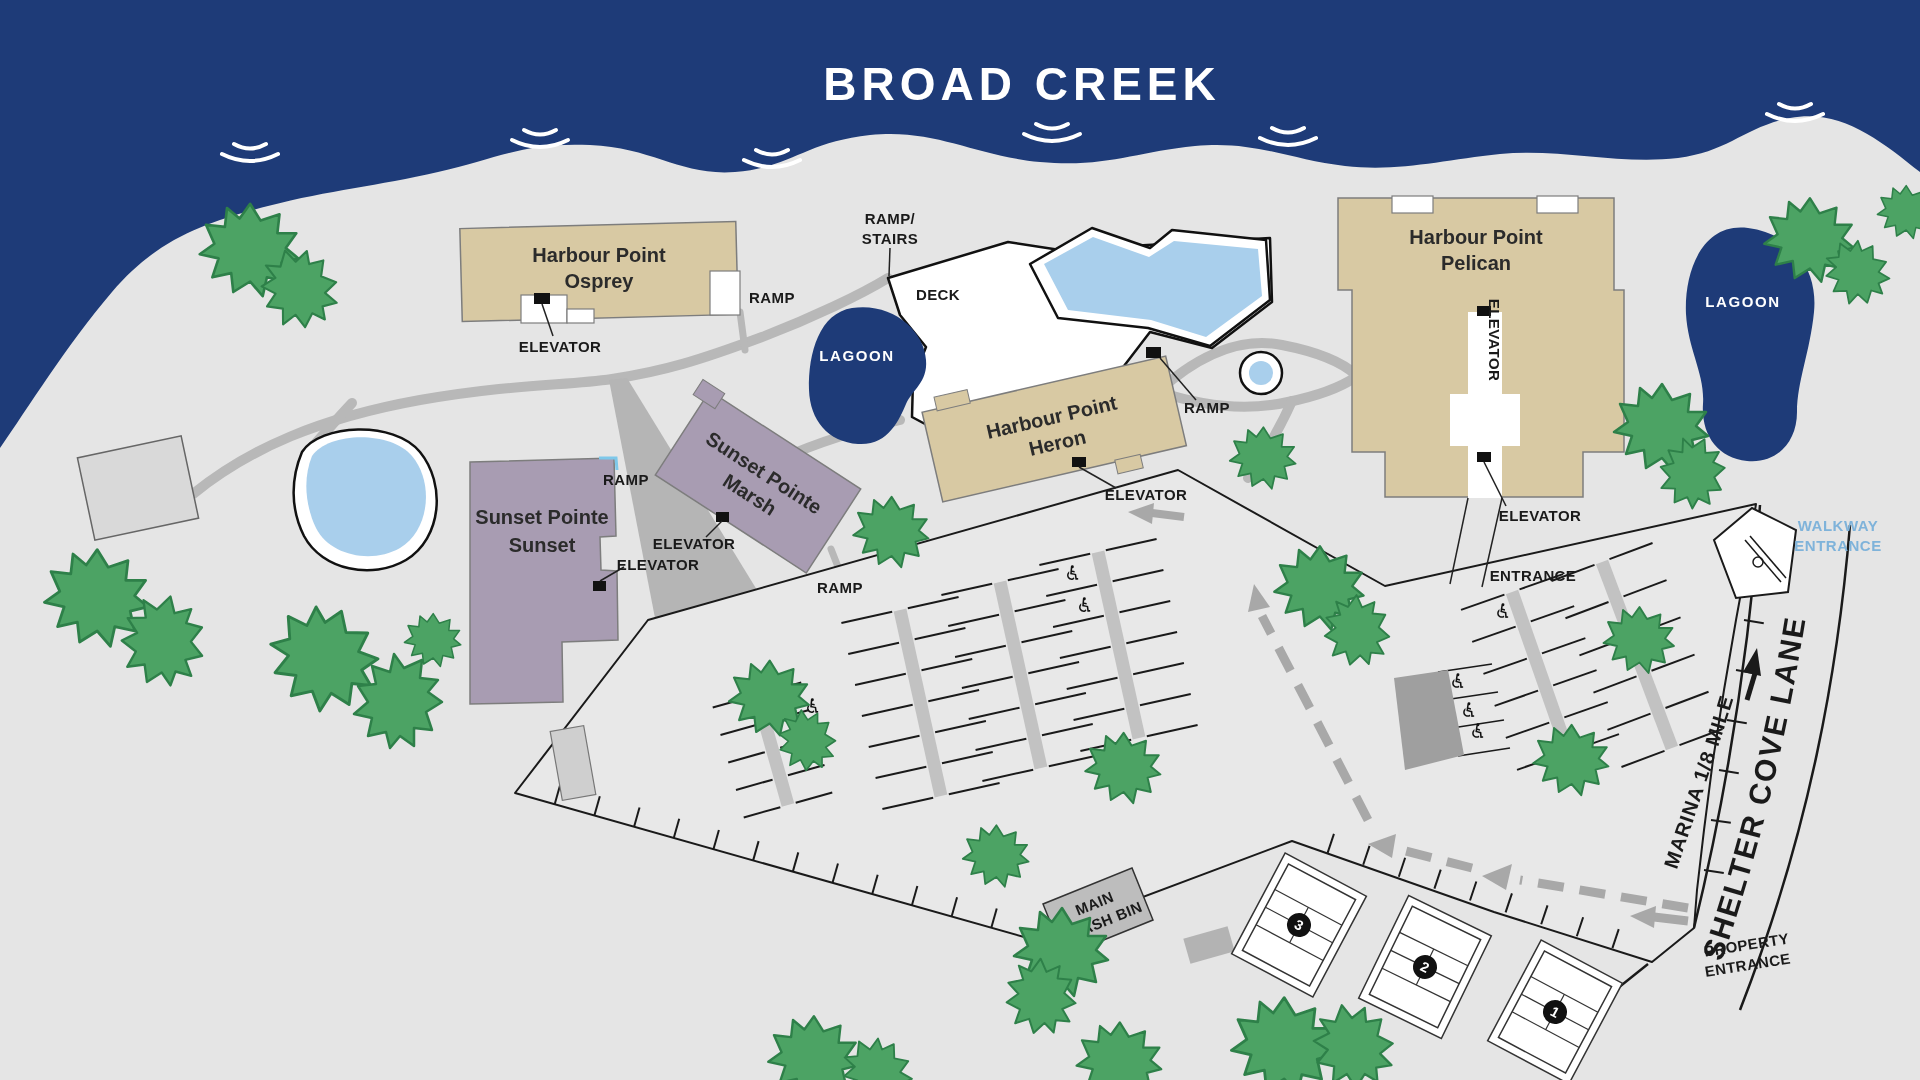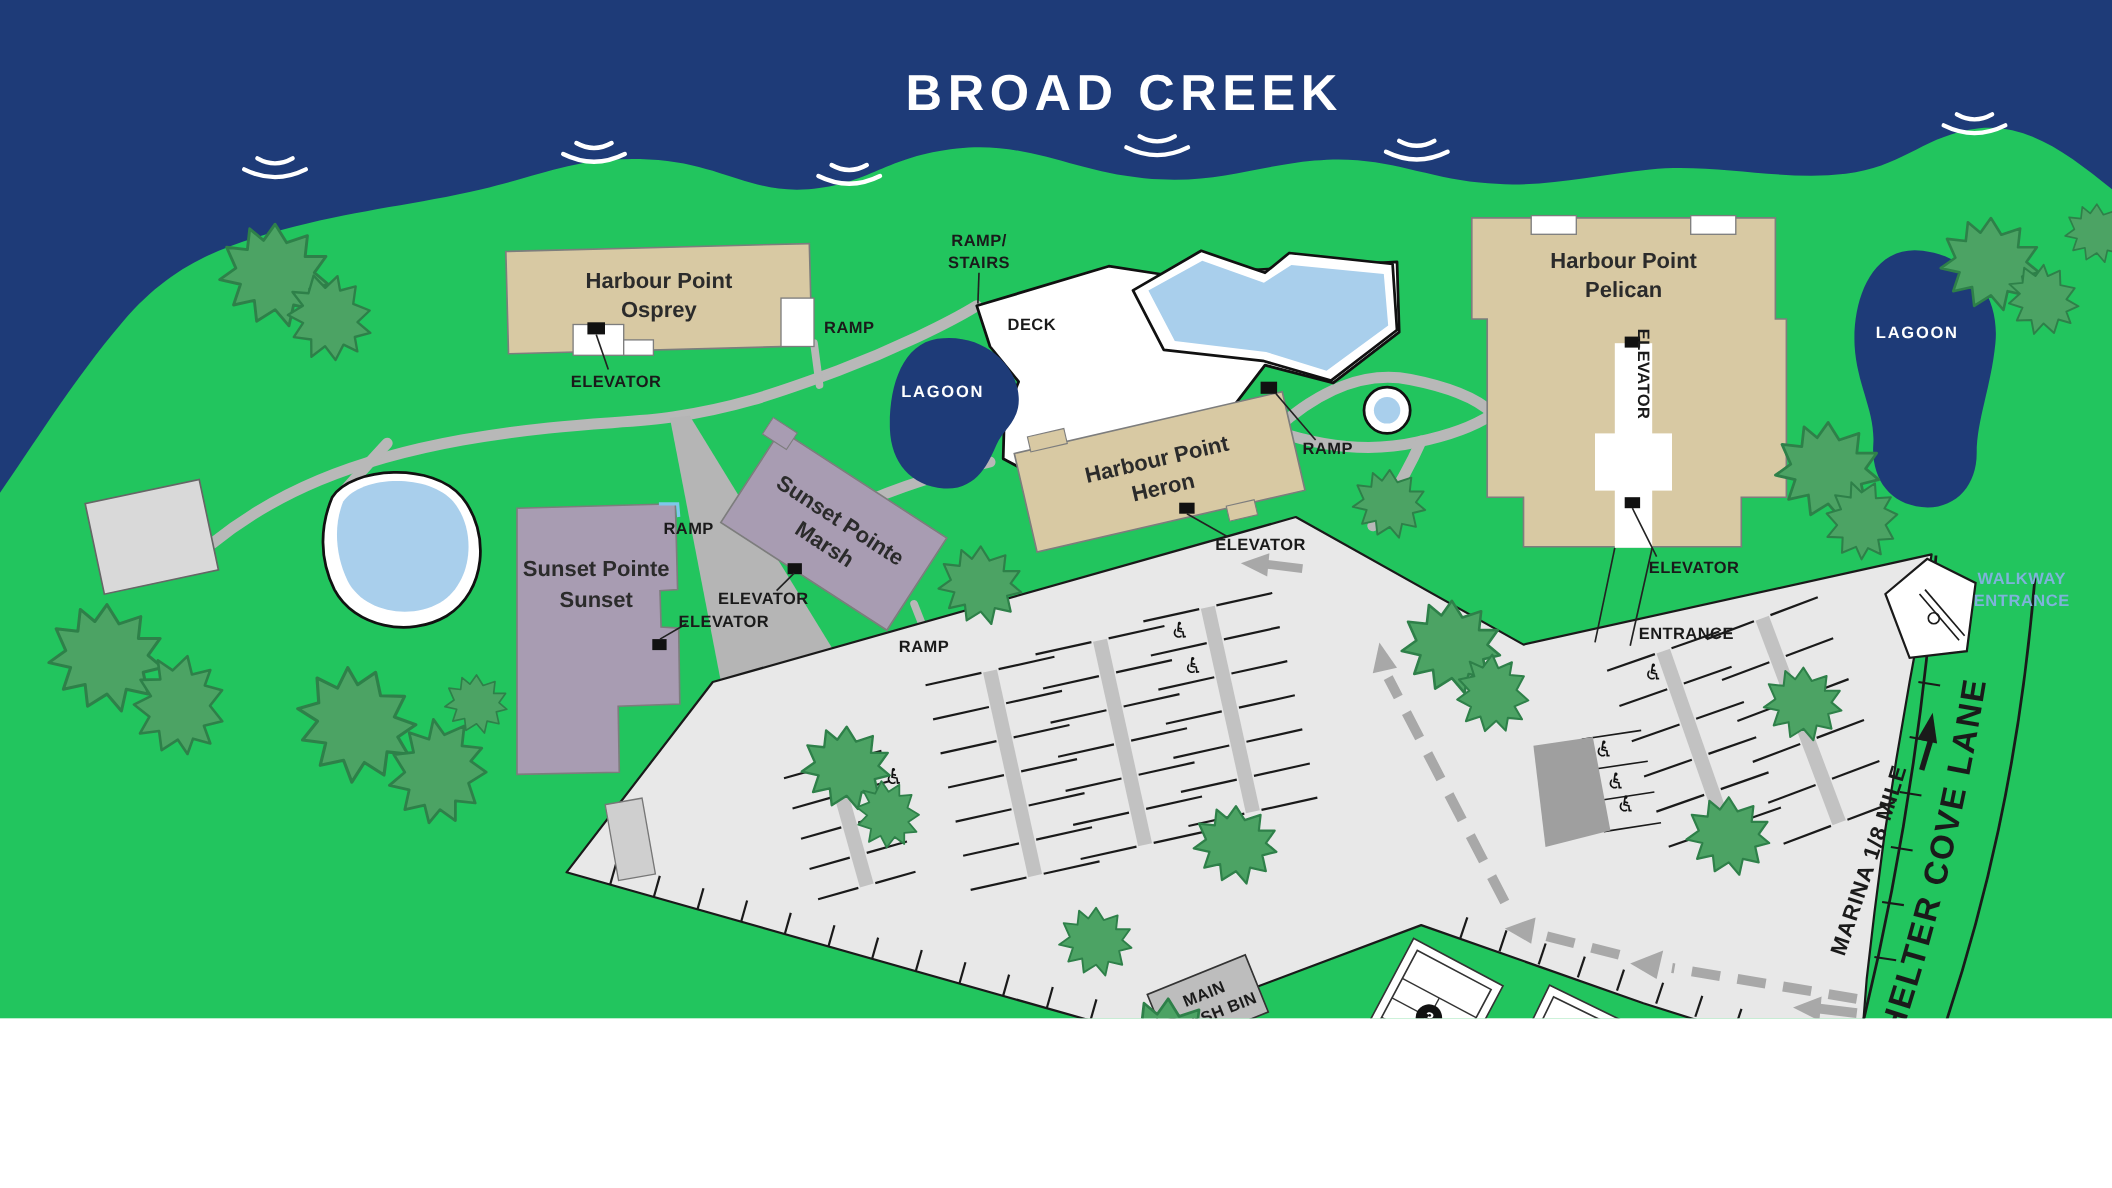--- a/index.html
+++ b/index.html
@@ -1,16 +1,16 @@
 <!DOCTYPE html>
 <html style="--water: #1e3b78; --pool: #a9cfec; --tan: #d8c9a3; --purple: #a89cb2; --path: #b8b8b8; --lot: #e8e8e8; --wedge: #b5b5b5; --tree: #4ca364; --tree-edge: #2e8049; --walkway: #7fb3da; --dash: #a8a8a8;"><head>
 <meta charset="utf-8">
 <style>
   html,body{margin:0;padding:0;background:#fff;}
-  #stage{position:relative;width:1920px;height:926px;background:#22c55e;overflow:hidden;}
+  #stage{position:relative;width:1920px;height:1080px;background:#e5e5e5;overflow:hidden;}
   svg{display:block;}
   text{font-family:"Liberation Sans","DejaVu Sans",sans-serif;}
   .title{font-size:46px;font-weight:bold;fill:#ffffff;letter-spacing:5px;text-anchor:middle;}
   .bname{font-size:20px;font-weight:bold;fill:#2b2b2b;text-anchor:middle;}
   .sm{font-size:15px;font-weight:bold;fill:#1a1a1a;text-anchor:middle;letter-spacing:.4px;}
   .lagoon-lbl{font-size:15px;font-weight:bold;fill:#ffffff;letter-spacing:1.6px;text-anchor:middle;}
   .walkway{font-size:15px;font-weight:bold;fill:var(--walkway,#7fb3da);text-anchor:middle;letter-spacing:.5px;}
   .road-big{font-size:30px;font-weight:bold;fill:#1a1a1a;letter-spacing:2px;}
   .road-sm{font-size:20px;font-weight:bold;fill:#1a1a1a;letter-spacing:1px;}
   .court-num{font-size:14px;font-weight:bold;fill:#ffffff;text-anchor:middle;}

